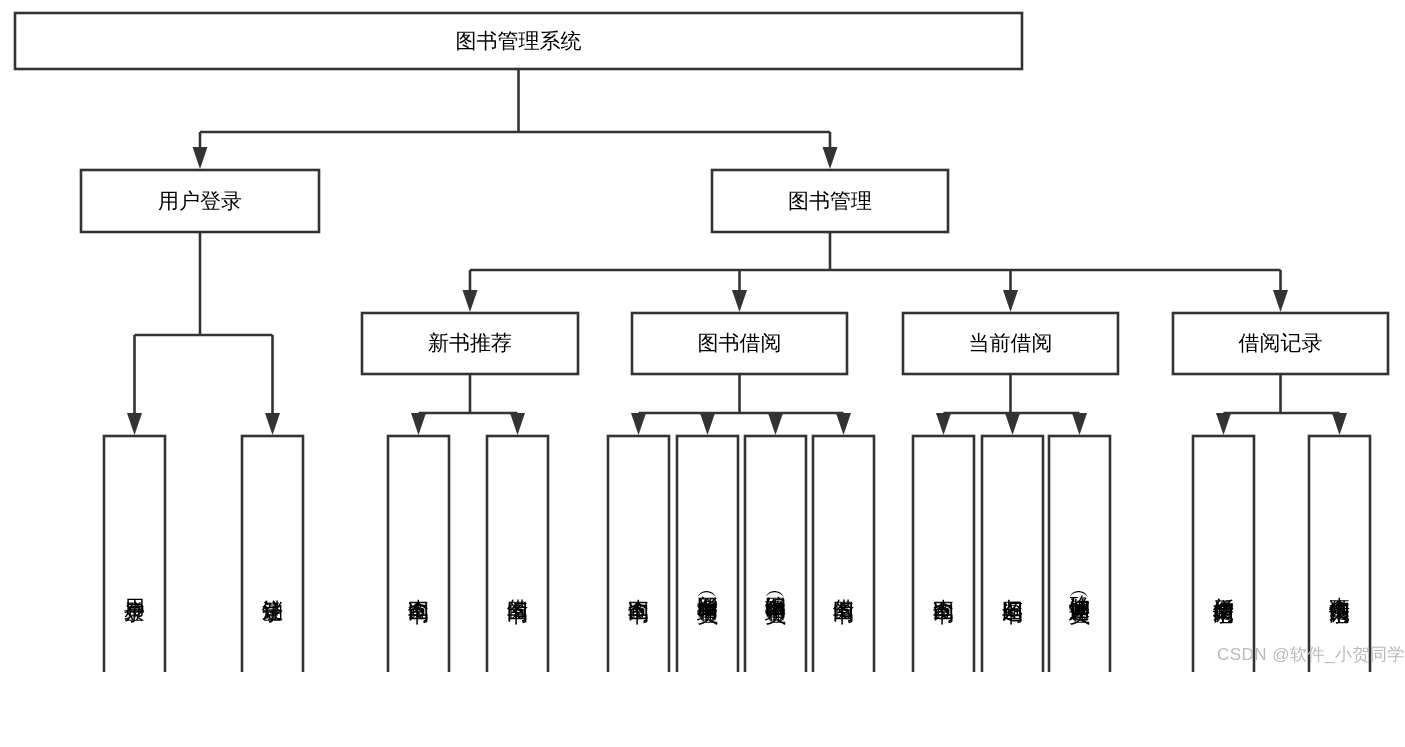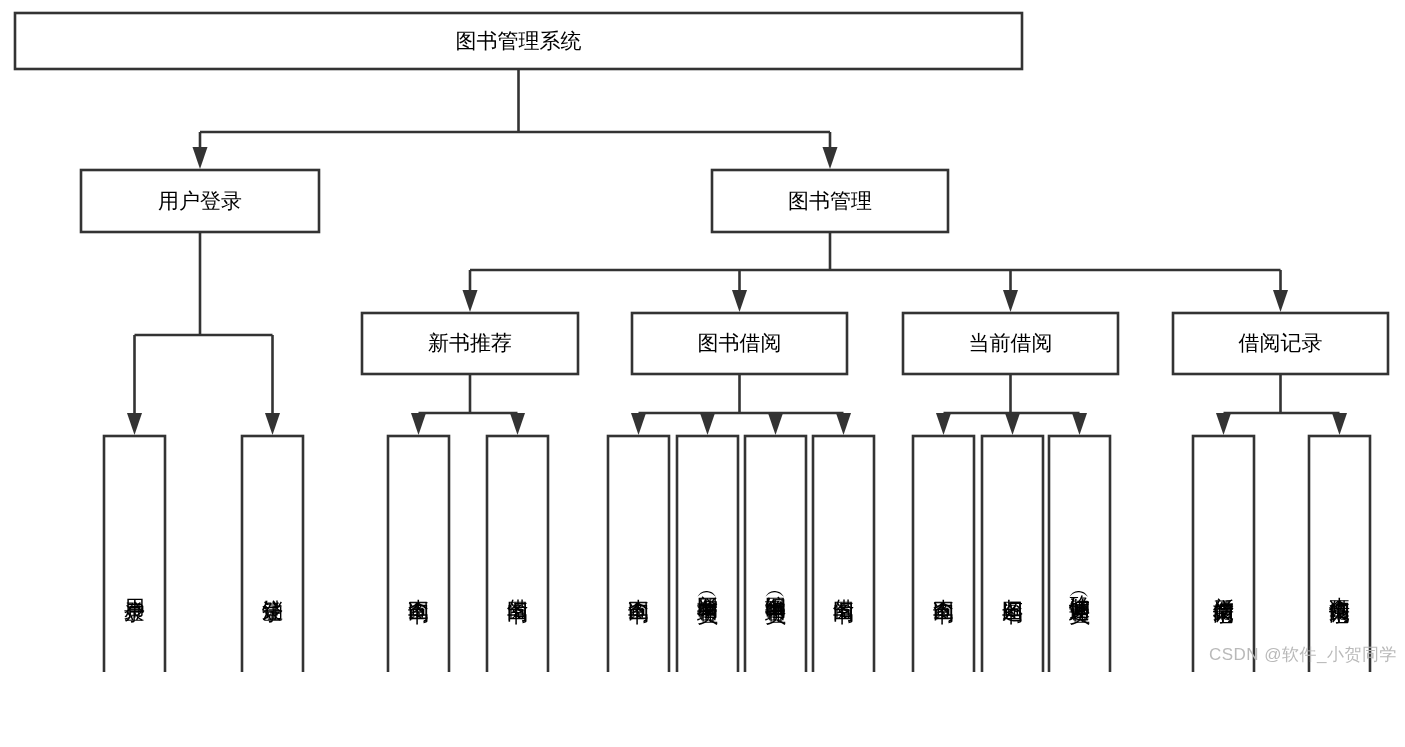--- a/index.html
+++ b/index.html
@@ -59,21 +59,21 @@
     font-size: 21px;
     line-height: 1.04;
     letter-spacing: 1.5px;
     color: #000000;
     white-space: nowrap;
     pointer-events: none;
     user-select: none;
   }
   .watermark {
     position: absolute;
-    right: 8px;
+    right: 0;
     bottom: 6px;
     font-family: "Liberation Sans", "DejaVu Sans", sans-serif;
     font-size: 17px;
     color: #b9b9b9;
     letter-spacing: 0.5px;
     white-space: nowrap;
     user-select: none;
   }
 </style>
 </head>

